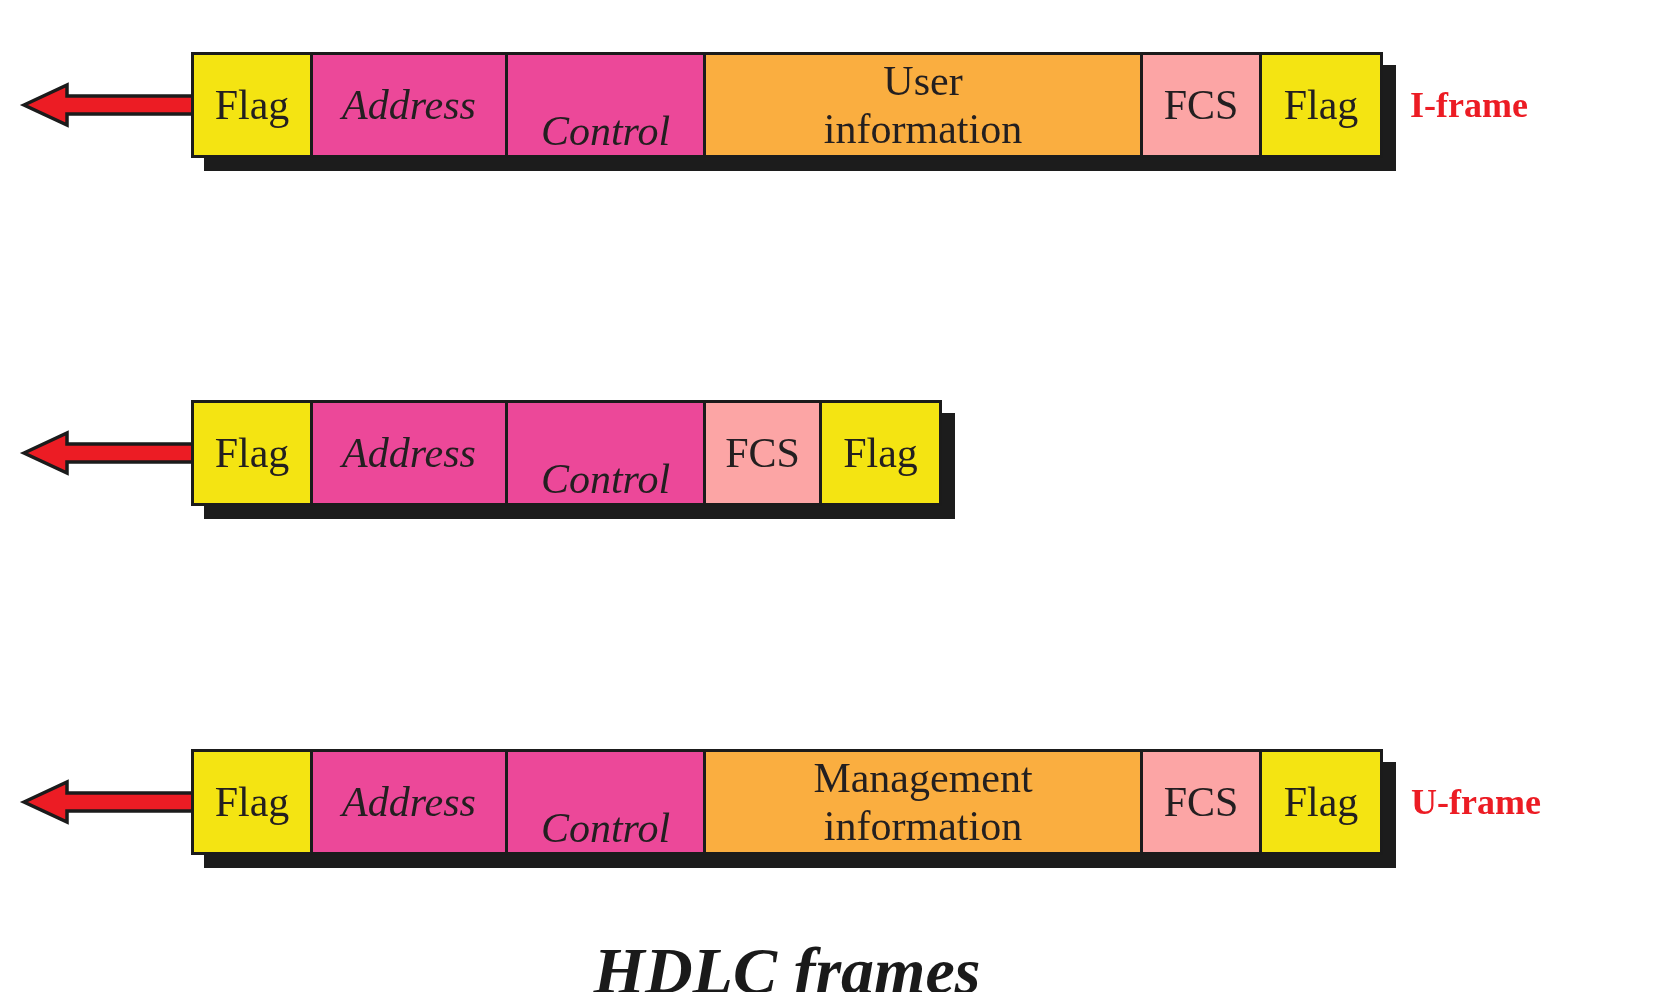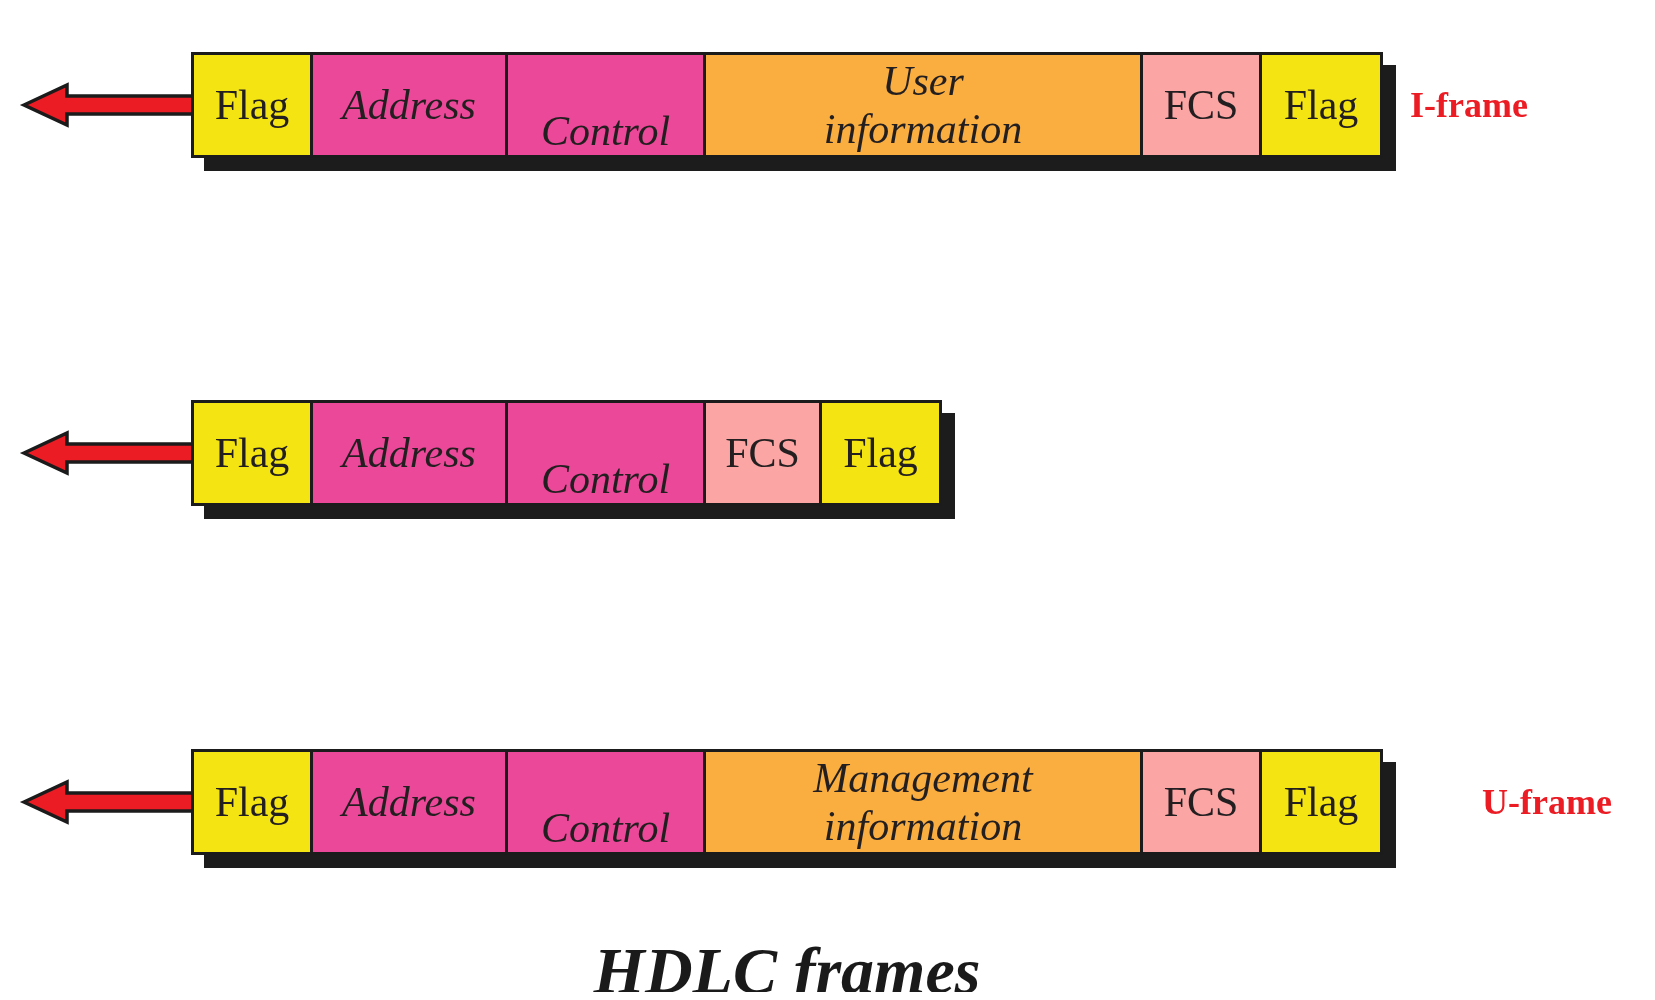--- a/index.html
+++ b/index.html
@@ -37,21 +37,21 @@
     white-space: nowrap;
   }
   .cell:first-child { margin-left: 0; }
   .bg-yellow { background: #f4e412; }
   .bg-blue   { background: #ec4899; font-style: italic; }
   .bg-orange { background: #faae40; }
   .bg-white  { background: #fca5a5; }
   .w-flag     { width: 122px; }
   .w-addr     { width: 198px; }
   .w-ctl      { width: 201px; justify-content: flex-end; }
-  .w-info     { width: 440px; font-style: italic; }
+  .w-info     { width: 440px; }
   .w-fcs      { width: 122px; }
   .w-fcs-s    { width: 119px; }
   .w-flag-end { width: 124px; }
   .w-flag-s   { width: 123px; }
   .frame-label {
     position: absolute;
     transform: translateY(-50%);
     font-weight: bold;
     font-size: 36px;
     color: #ec1c24;
@@ -75,21 +75,21 @@
     color: #1a1a1a;
   }
   .top-1 { top: 52px; }
   .top-2 { top: 400px; }
   .top-3 { top: 749px; }
   .arrow-1 { top: 79px; }
   .arrow-2 { top: 427px; }
   .arrow-3 { top: 776px; }
   .label-1 { left: 1410px; top: 105px; }
   .label-2 { left: 970px;  top: 453px; }
-  .label-3 { left: 1482px; top: 802px; }
+  .label-3 { left: 1411px; top: 802px; }
 </style>
 </head>
 <body>
 
 <div class="canvas">
 
   <svg class="arrow arrow-1" viewBox="0 0 178 52">
     <polygon points="6,26 49,6 49,17 176,17 176,35 49,35 49,46" fill="#ec1c24" stroke="#1b1b1b" stroke-width="3.5" stroke-linejoin="miter"></polygon>
   </svg>
   <div class="frame top-1">

